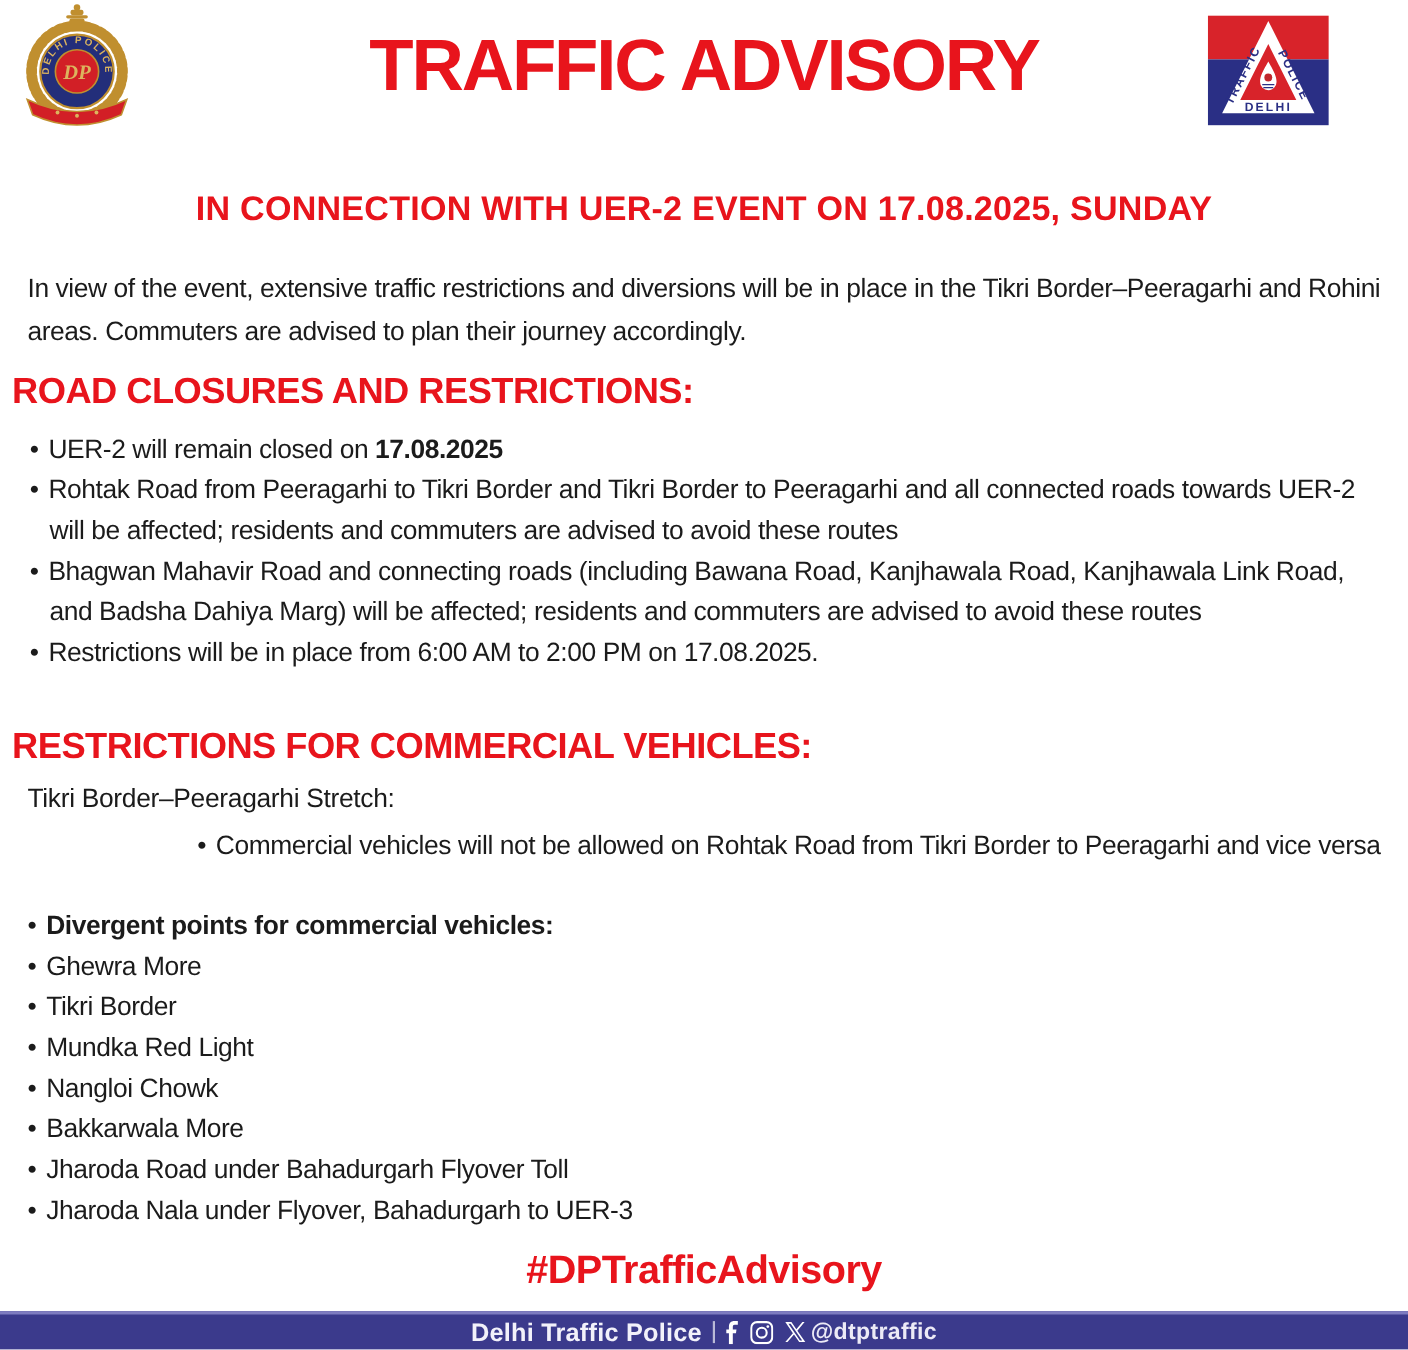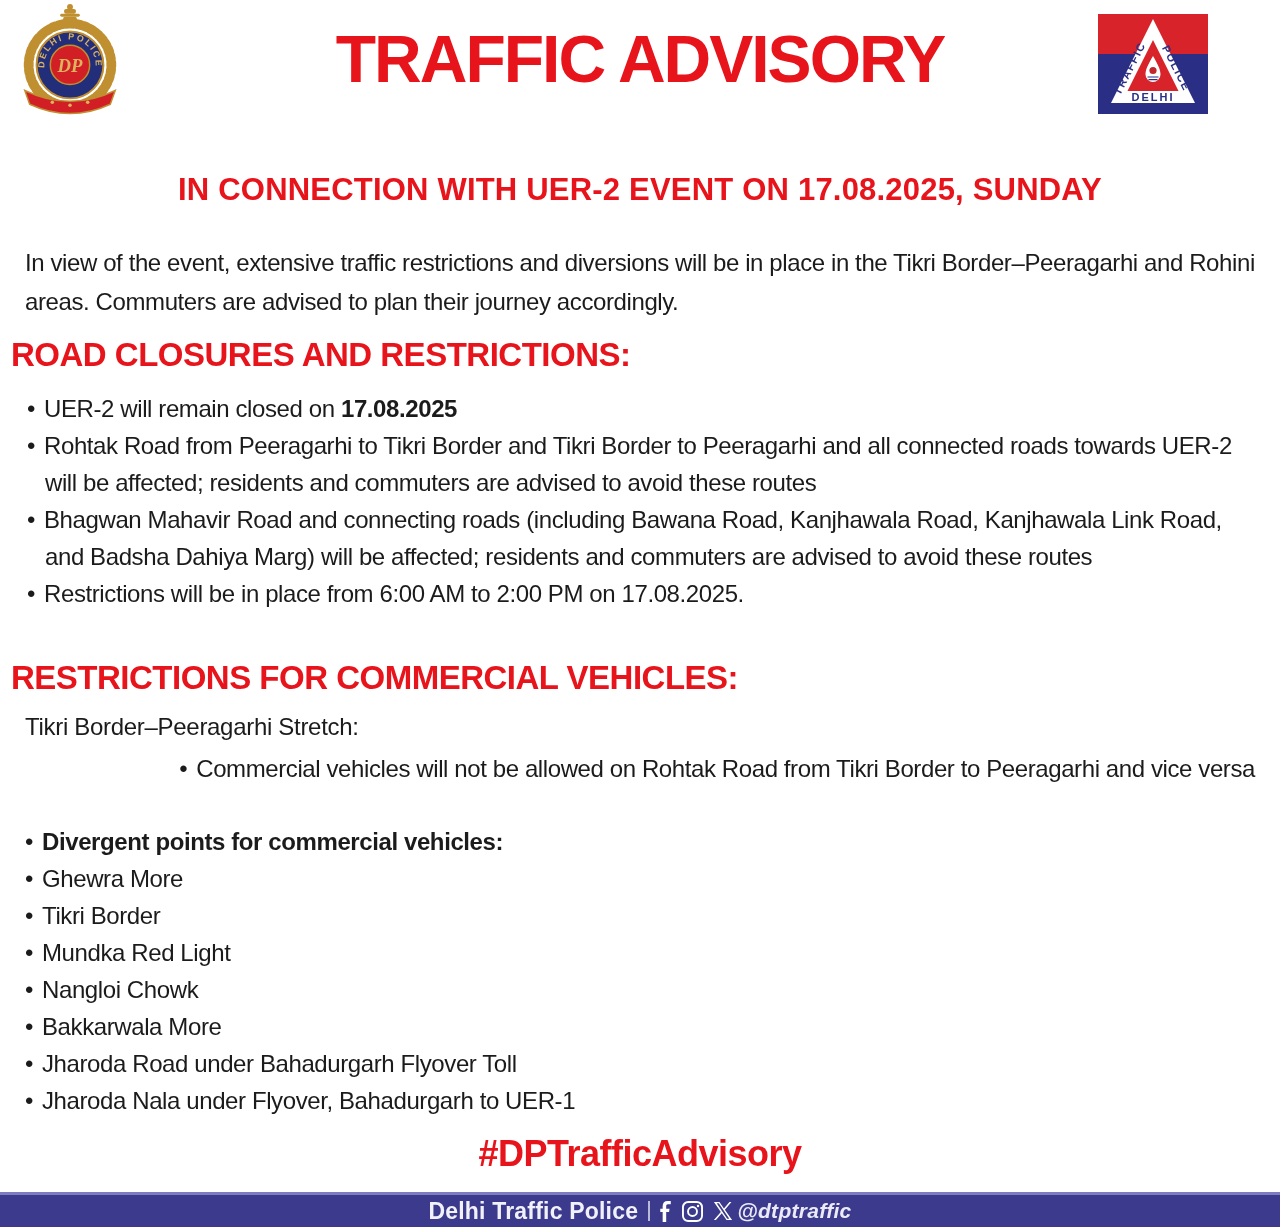--- a/index.html
+++ b/index.html
@@ -54,21 +54,21 @@
 
   .footer-bar{
     position:absolute;left:0;right:0;bottom:0;height:35px;
     background:var(--bar);border-top:3px solid #7e7cc0;
     display:flex;align-items:center;justify-content:center;gap:4px;
   }
   .footer-org{font-size:23px;font-weight:bold;color:#f2f1fa;letter-spacing:0.2px;}
   .footer-divider{width:2px;height:20px;background:rgba(255,255,255,0.65);margin:0 6px;}
   .footer-icons{display:flex;align-items:center;gap:10px;}
   .footer-icons svg{display:block;}
-  .footer-handle{font-size:21px;font-weight:bold;color:#eceaf6;letter-spacing:0.3px;font-style:italic;}
+  .footer-handle{font-size:21px;font-weight:bold;color:#eceaf6;letter-spacing:0.3px;}
 </style>
 </head>
 <body>
 
 <div class="page">
 
   <svg class="logo-left" viewBox="0 0 112 120" aria-hidden="true">
 
     <g fill="#c08f2f">
       <circle cx="56" cy="5" r="3"></circle>
@@ -130,21 +130,21 @@
       <li><span class="seg">Commercial vehicles will not be allowed on Rohtak Road from Tikri Border to Peeragarhi and vice versa</span></li>
     </ul>
   <ul class="blist list-comm2">
       <li><span class="seg b">Divergent points for commercial vehicles:</span></li>
       <li><span class="seg">Ghewra More</span></li>
       <li><span class="seg">Tikri Border</span></li>
       <li><span class="seg">Mundka Red Light</span></li>
       <li><span class="seg">Nangloi Chowk</span></li>
       <li><span class="seg">Bakkarwala More</span></li>
       <li><span class="seg">Jharoda Road under Bahadurgarh Flyover Toll</span></li>
-      <li><span class="seg">Jharoda Nala under Flyover, Bahadurgarh to UER-1</span></li>
+      <li><span class="seg">Jharoda Nala under Flyover, Bahadurgarh to UER-3</span></li>
     </ul>
 
   <div class="hashtag">#DPTrafficAdvisory</div>
 
   <div class="footer-bar">
     <span class="footer-org">Delhi Traffic Police</span>
     <span class="footer-divider"></span>
     <span class="footer-icons">
       <svg width="12" height="21" viewBox="0 0 12 22">
         <path d="M8 3.5h3V0H7.7C4.4 0 2.5 2 2.5 5.2V8H0v3.5h2.5V22h3.7V11.5h3l.5-3.5H6.2V5.6c0-1.3.5-2.1 1.8-2.1z" fill="#ffffff"></path>

